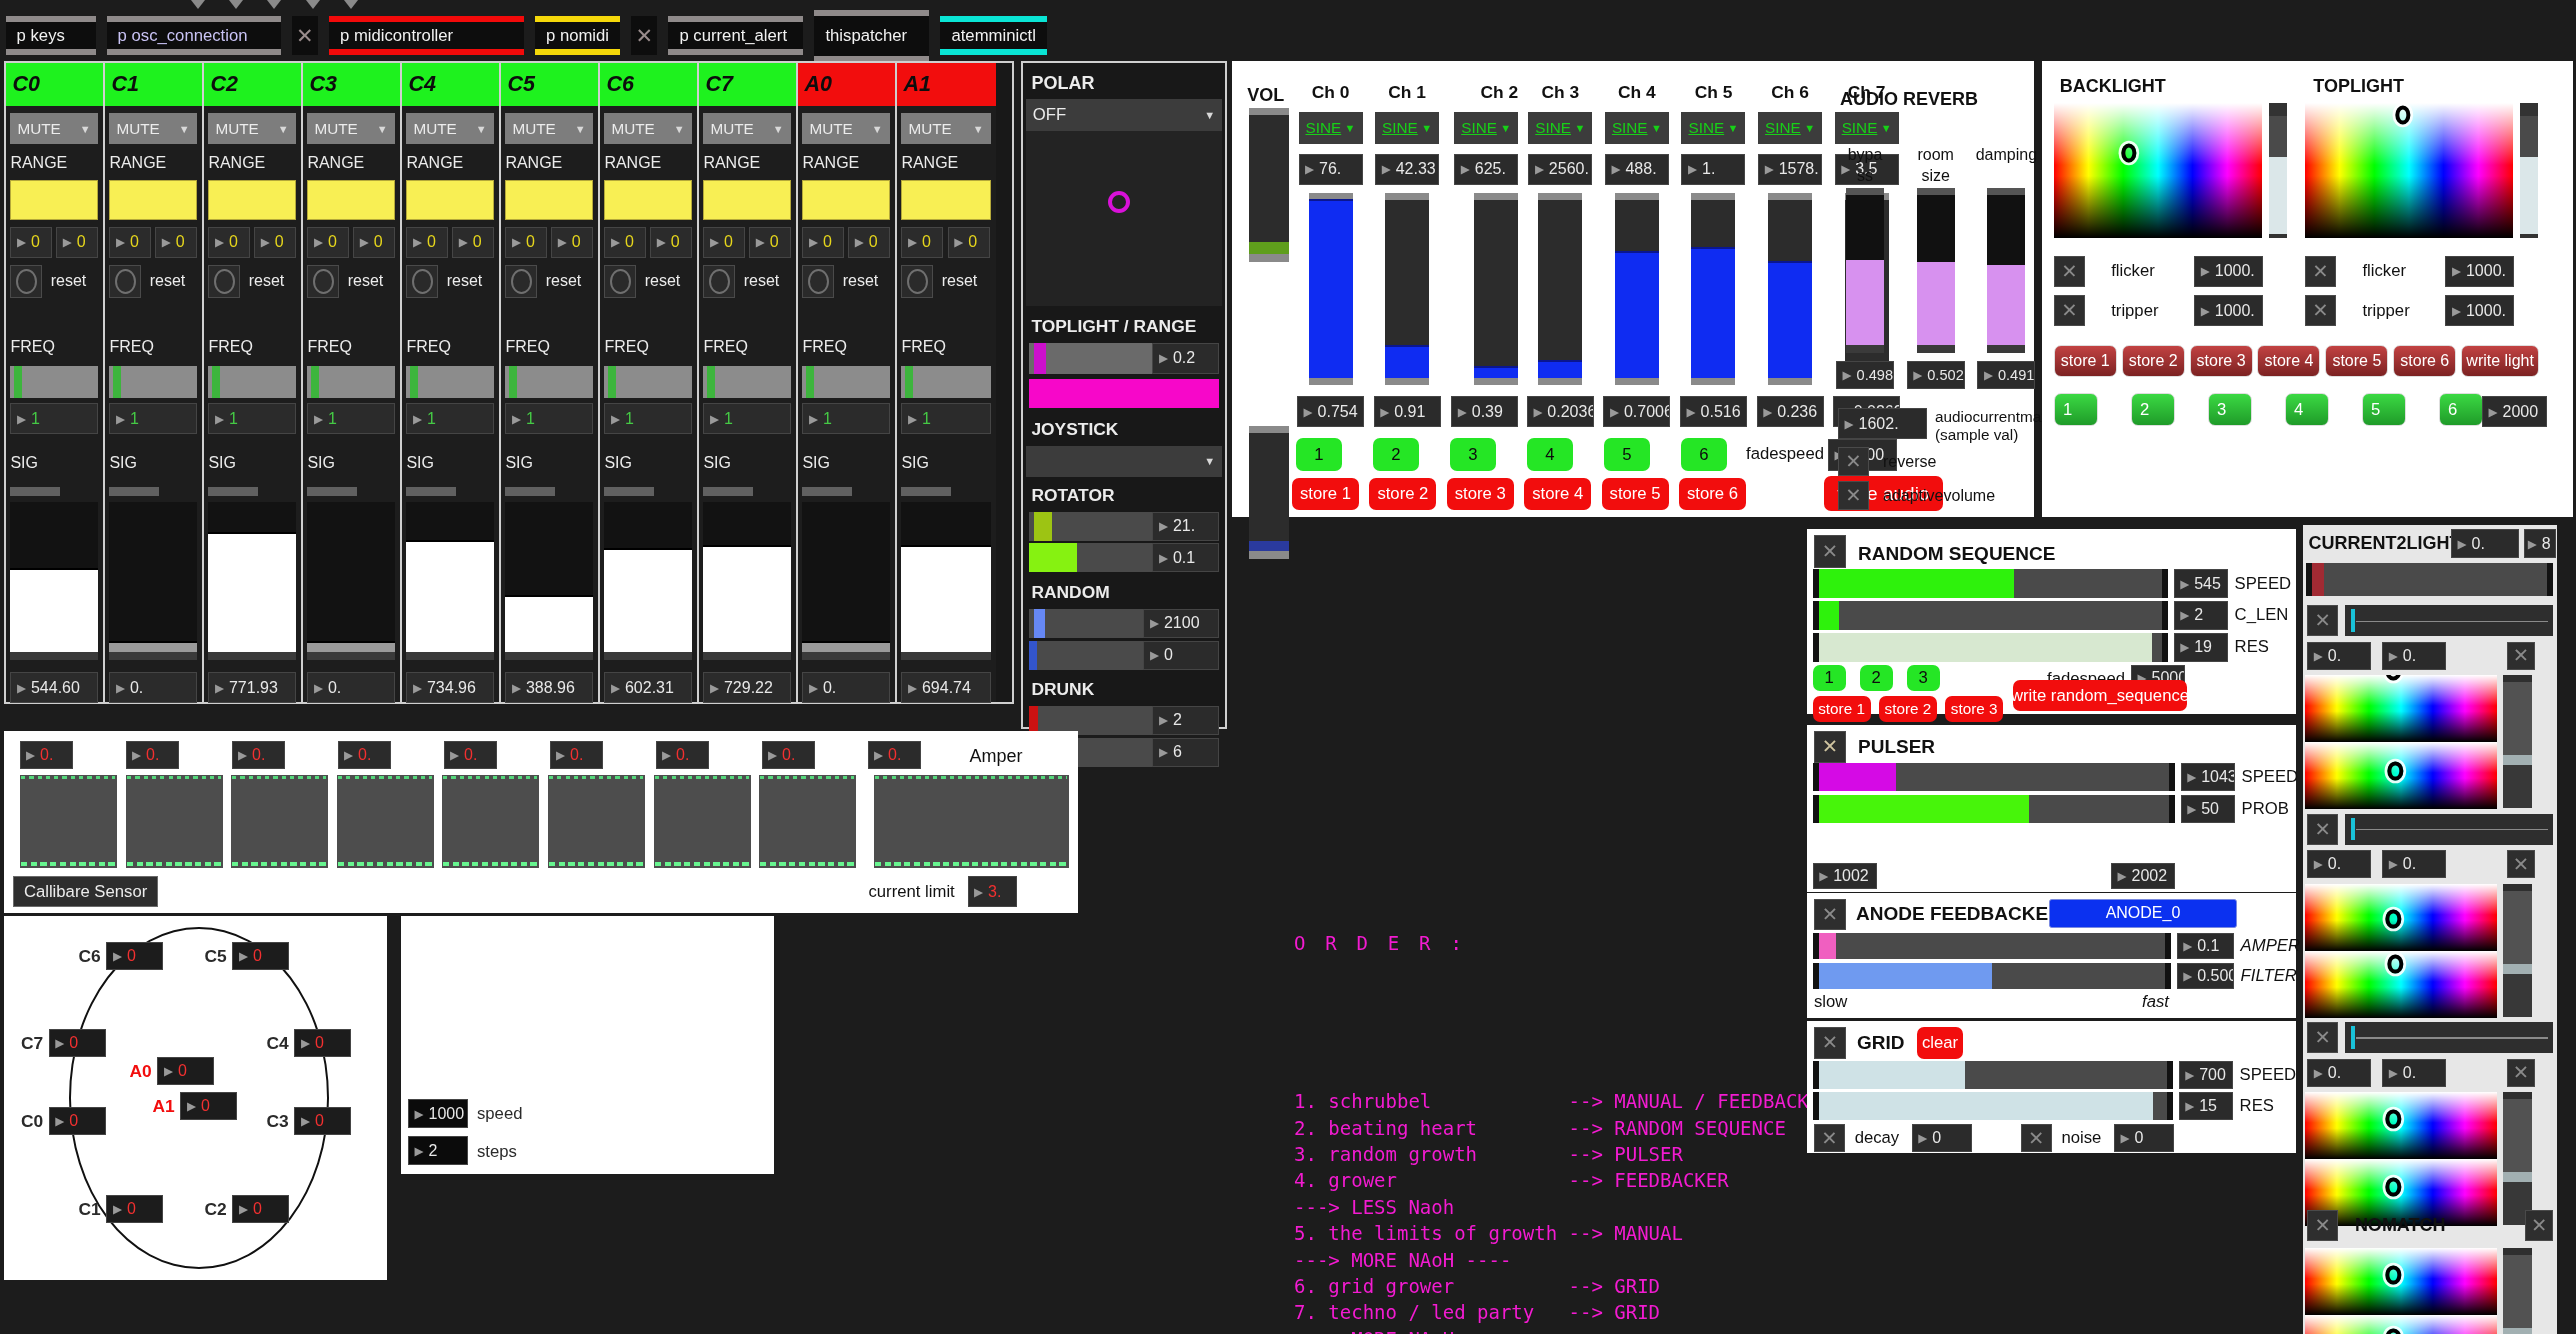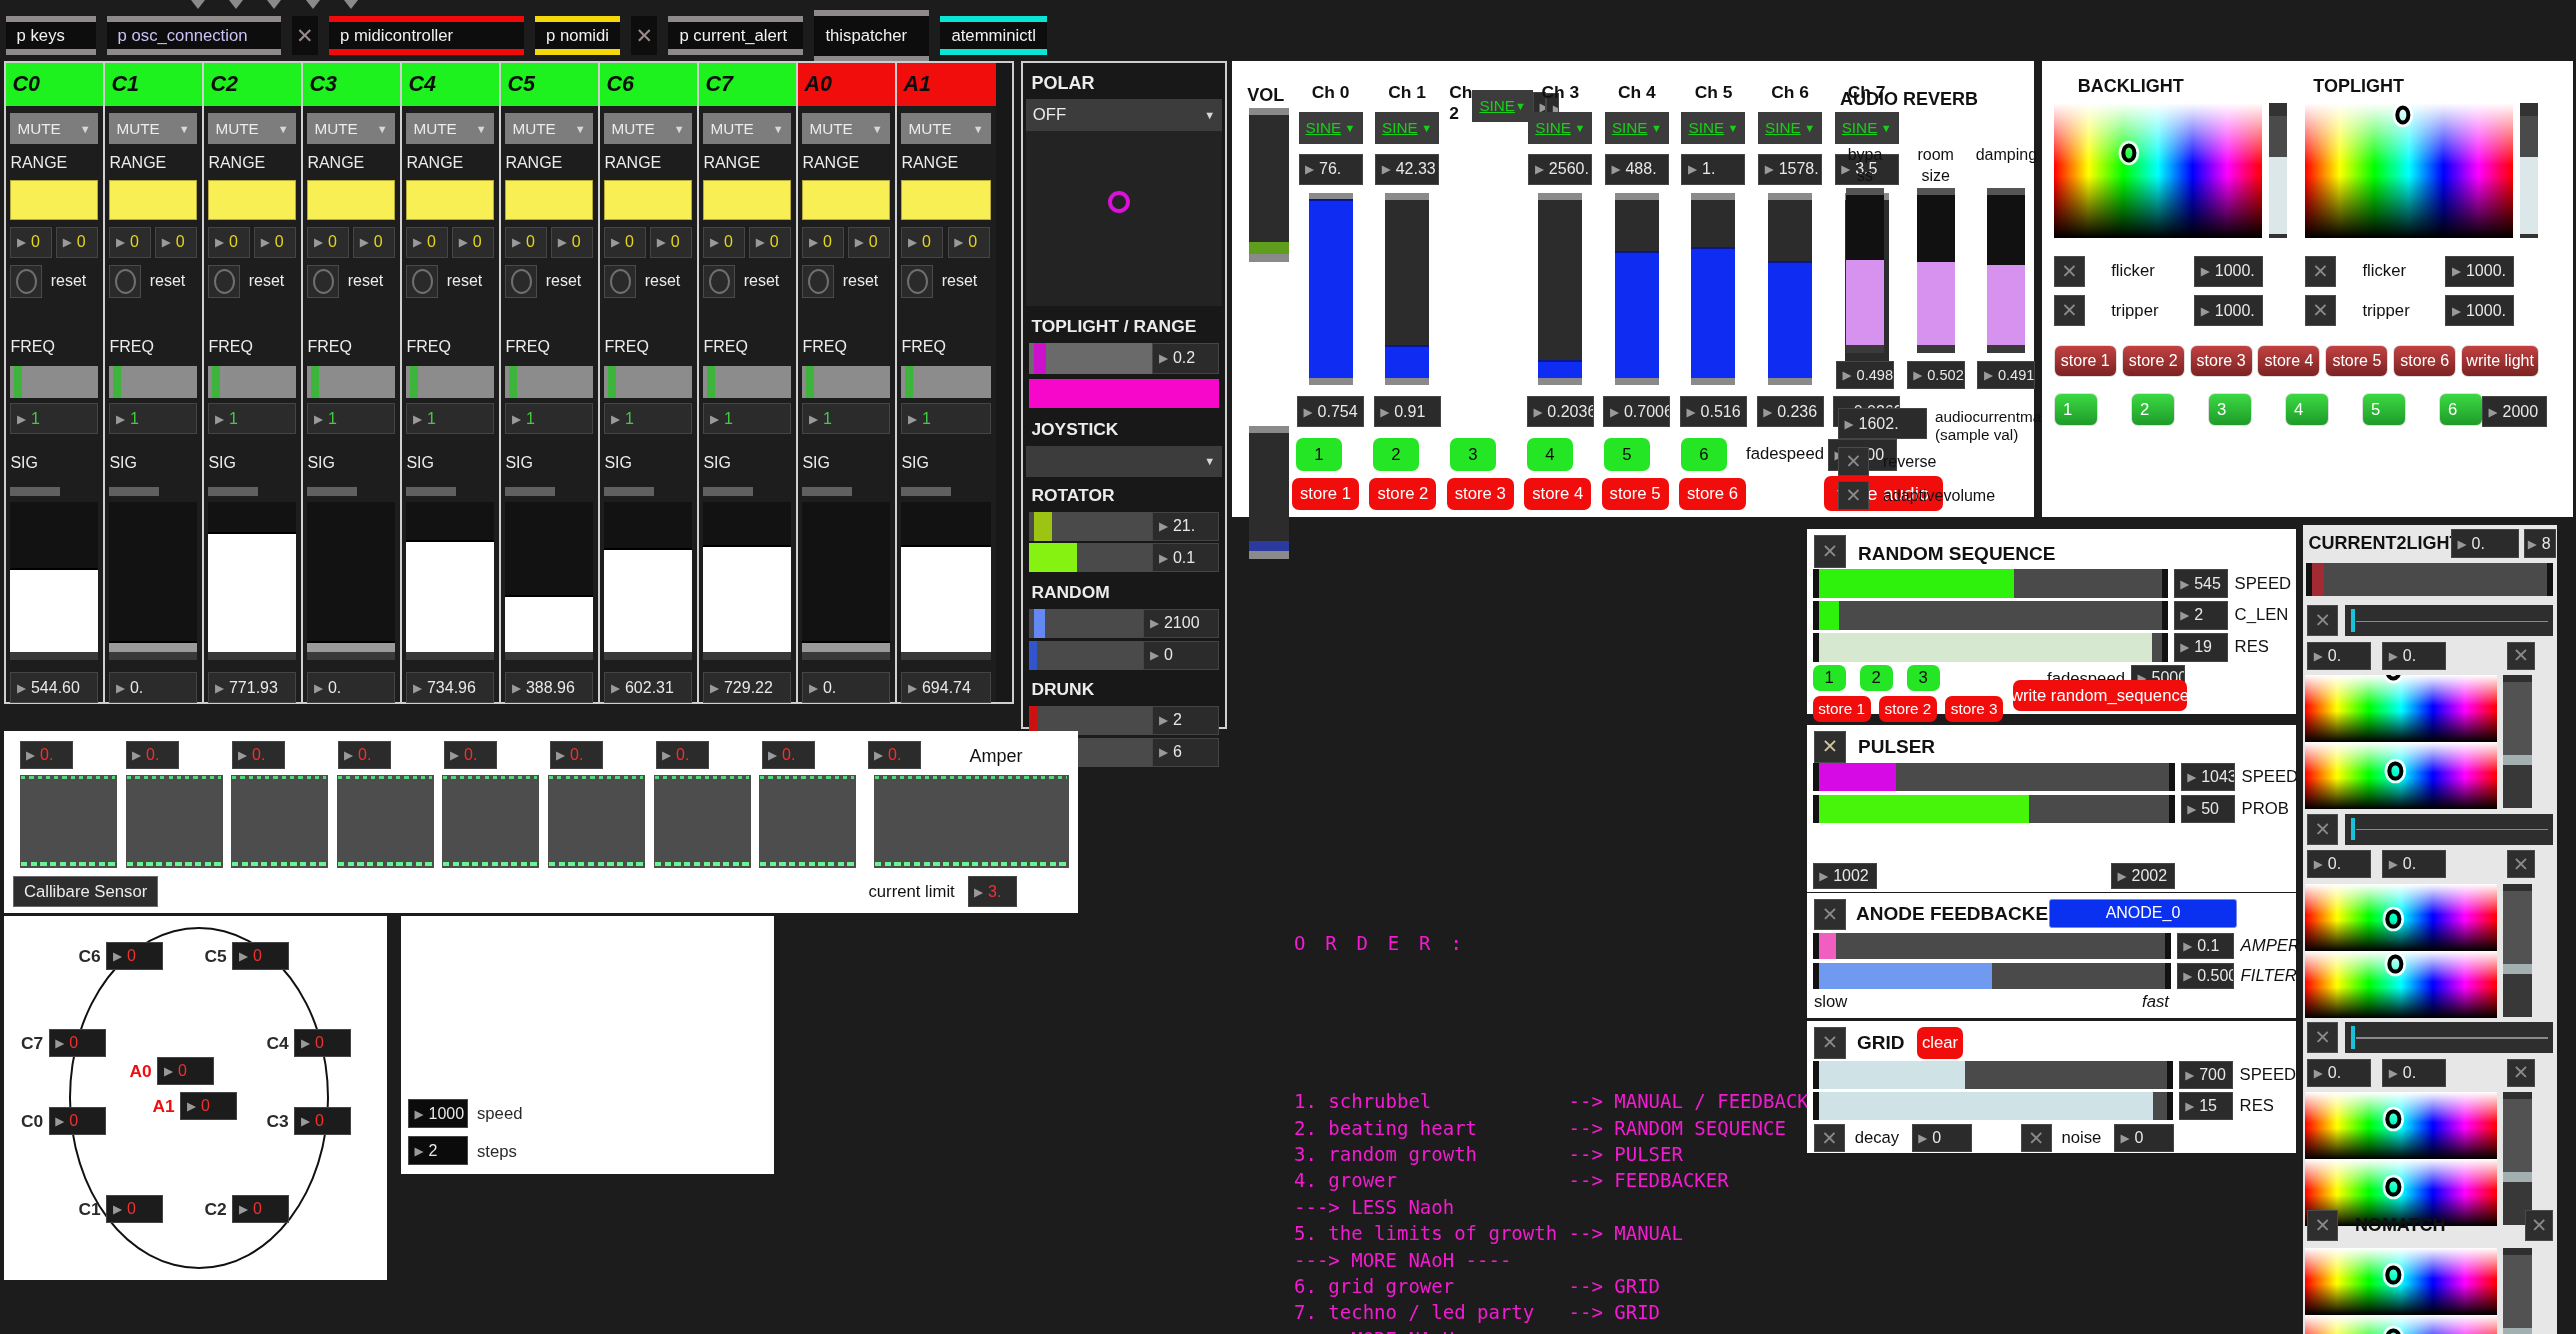--- a/index.html
+++ b/index.html
@@ -694,21 +694,21 @@
       <div class="cap"></div>
             <div class="base"></div>
       <div class="fl" style="background: rgb(15, 44, 242); height: 17%;"></div>
     </div>
     <div class="nb" style="width:67px;height:31px;margin-top:11px">
             <b class="t">▶</b>
             <span>0.91</span>
           </div>
    </div>
 
-   <div style="width:69px;display:flex;flex-direction:row;align-items:flex-start">
+   <div style="width:69px;display:flex;flex-direction:column;align-items:flex-end">
     <div style="font-weight:bold;font-size:17.4px;height:22px">Ch 2</div>
     <div class="dd" style="width:64px;height:32px;margin-top:8.3px">
             <span style="color:#17d017;text-decoration:underline;font-size:15.3px">SINE</span>
             <b class="v" style="color:#17d017">▼</b>
           </div>
     <div class="nb" style="width:64px;height:31px;margin-top:9.7px">
             <b class="t">▶</b>
             <span>625.</span>
           </div>
     <div class="vs" style="width:44px;height:192px;margin-top:8.3px">
@@ -936,21 +936,21 @@
           <b class="xi">✕</b>
         </div>
     <span style="color:#111;font-size:16px">adaptivevolume</span>
   </div>
 </div>
 
 <div class="panel" style="left:2042px;top:61px;width:531px;height:456px">
   <div>
 
    <div class="abs" style="top: 15.3px; width: 240px; left: 11.8px;">
-    <div style="font-weight:bold;font-size:18px;margin-left:24px">BACKLIGHT</div>
+    <div style="font-weight:bold;font-size:18px;margin-left:6px">BACKLIGHT</div>
     <div class="row" style="margin-top:5.6px;gap:7px;align-items:stretch">
       <div class="picker" style="width:208px;height:135px">
         <div class="pcur" style="left: 36%; top: 37%;"></div>
       </div>
       <div class="vstrip" style="width:18px;height:135px"></div>
     </div>
     <div class="row" style="margin-top:18px;gap:0">
       <div class="xbox" style="width:31px;height:31px">
               <b class="xi">✕</b>
             </div>

